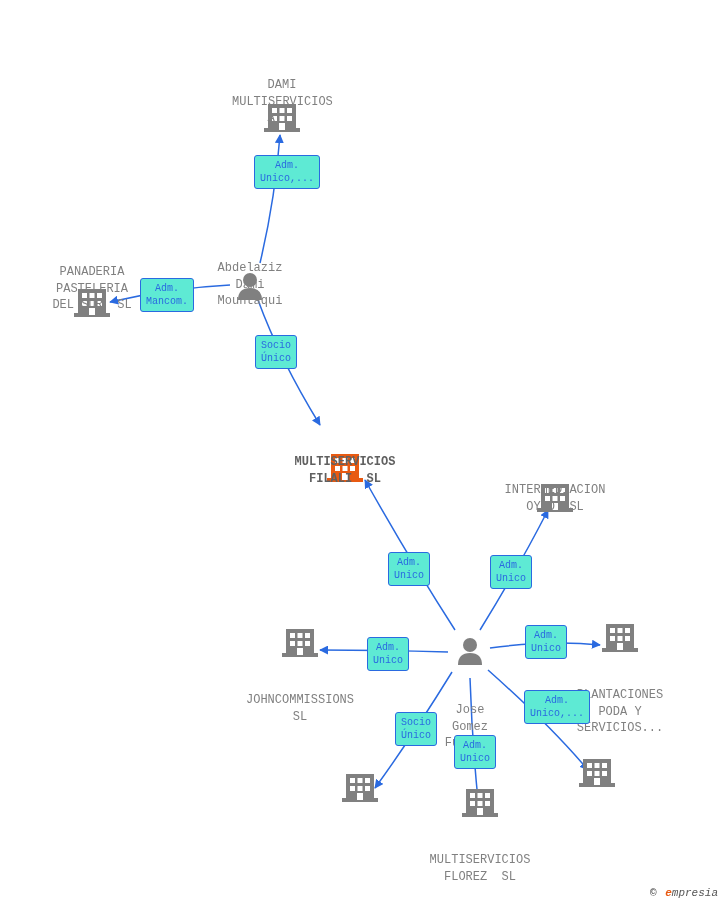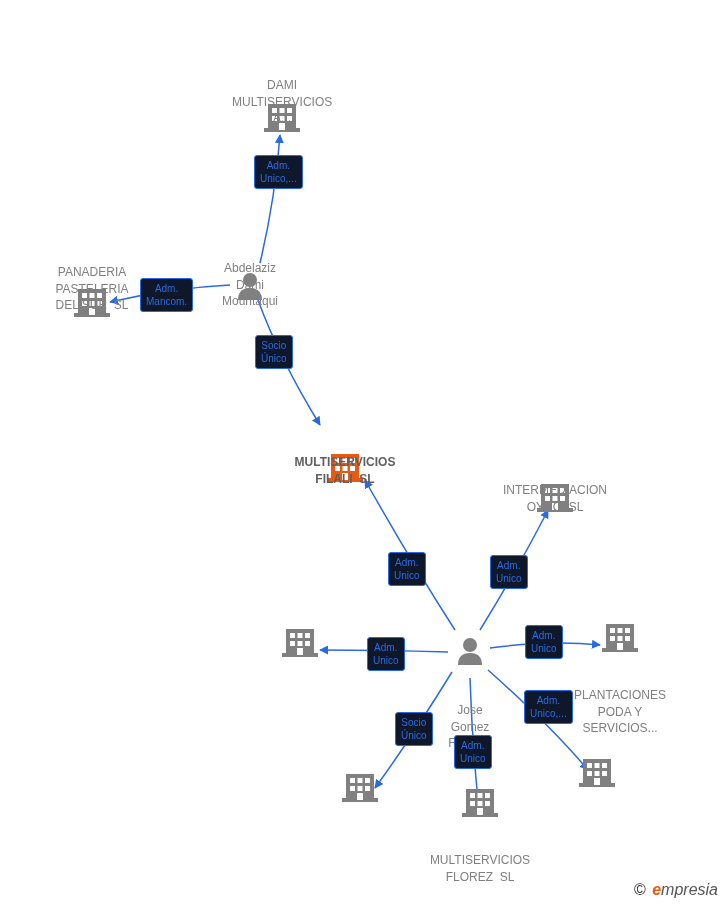--- a/index.html
+++ b/index.html
@@ -8,20 +8,21 @@
     width: 728px;
     height: 905px;
     background: #ffffff;
     font-family: Arial, Helvetica, sans-serif;
     overflow: hidden;
   }
   .canvas {
     position: relative;
     width: 728px;
     height: 905px;
+    font-family: Liberation Mono, monospace;
   }
   svg.edges {
     position: absolute;
     top: 0; left: 0;
     width: 728px; height: 905px;
     pointer-events: none;
   }
   .node {
     position: absolute;
     text-align: center;
@@ -34,33 +35,33 @@
     display: block;
   }
   .node.central .label {
     color: #606060;
     font-weight: bold;
   }
   .edge-label {
     position: absolute;
     border: 1px solid #2a6ae0;
     border-radius: 3px;
-    background: #0f172a;
+    background: #5eead4;
     color: #2a6ae0;
     font-size: 10px;
     line-height: 1.3;
     text-align: center;
     padding: 3px 5px;
     white-space: pre;
   }
   .copyright {
     position: absolute;
     right: 10px;
     bottom: 6px;
-    font-size: 16px;
+    font-size: 11px;
     color: #555555;
     font-style: italic;
   }
   .copyright .c {
     color: #333;
     font-style: normal;
     margin-right: 2px;
   }
   .copyright .e {
     color: #e85a12;
@@ -174,20 +175,24 @@
   <span class="label">PLANTACIONES
 PODA Y
 SERVICIOS...</span>
 </div>
 
 <div class="node" style="left:495px; top:450px; width:120px;">
   <span class="label">INTERMEDIACION
 OYCO  SL</span>
 </div>
 
+<div class="node" style="left:240px; top:660px; width:120px;">
+  <span class="label">JOHNCOMMISSIONS
+SL</span>
+</div>
 
 <div class="node" style="left:430px; top:670px; width:80px;">
   <span class="label">Jose
 Gomez
 Fuentes</span>
 </div>
 
 
 <div class="node" style="left:425px; top:820px; width:110px;">
   <span class="label">MULTISERVICIOS

